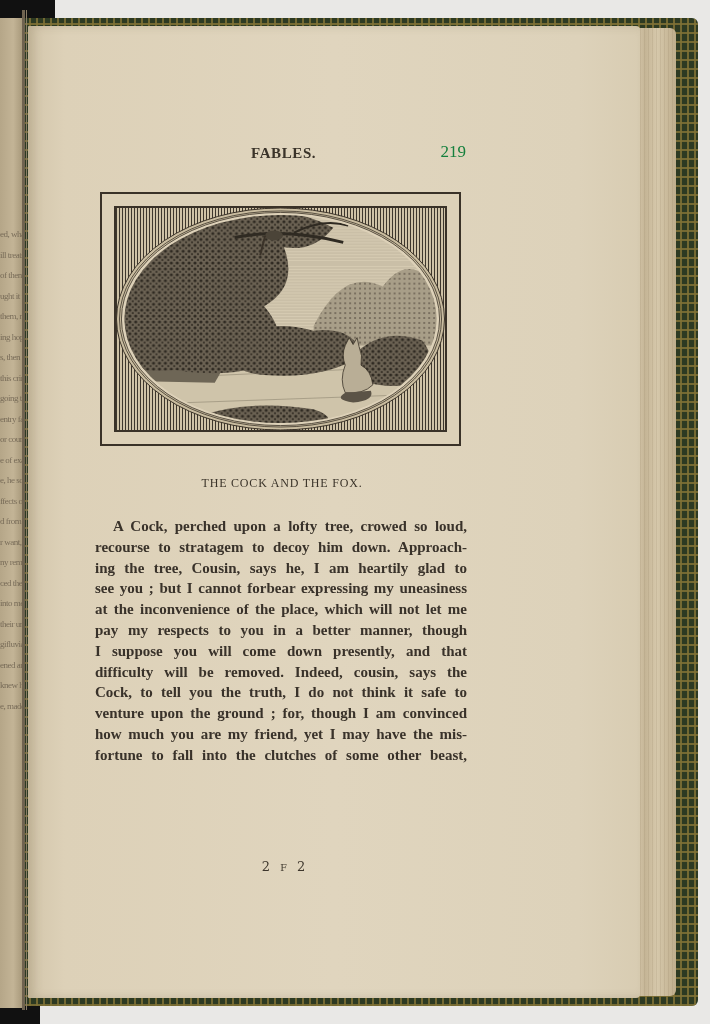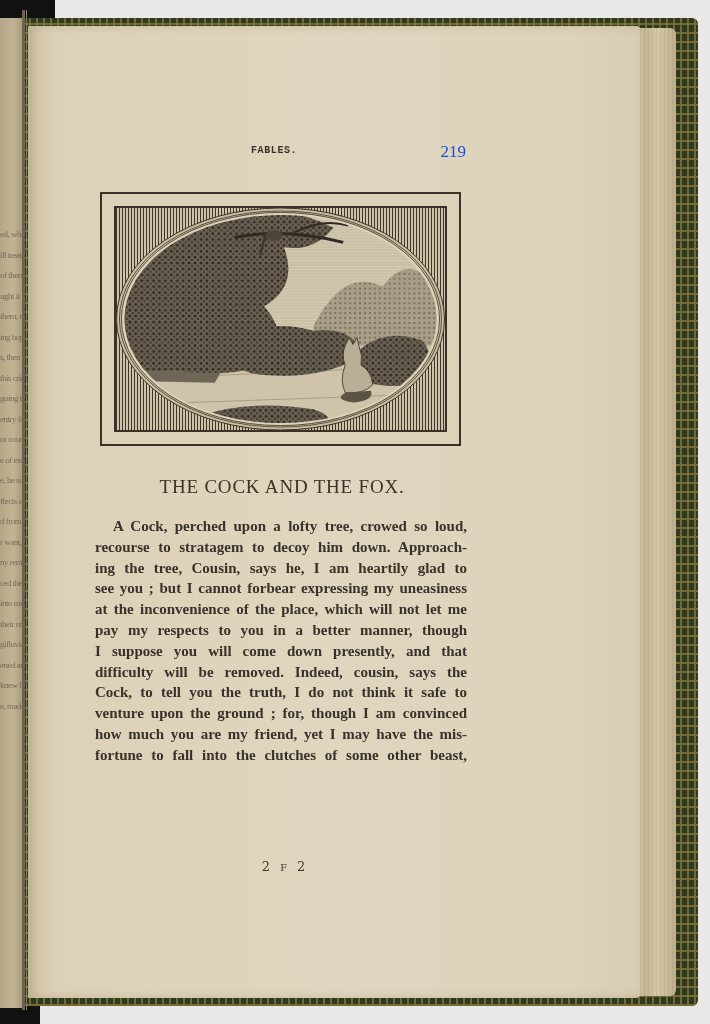--- a/index.html
+++ b/index.html
@@ -58,46 +58,46 @@
       position: absolute; left: 0; top: 206px; width: 22px;
       font-size: 9px; line-height: 20.5px; color: #5a4f40; opacity: 0.7;
       text-align: right; white-space: nowrap; letter-spacing: -0.5px;
     }
     .left-text div { overflow: hidden; }
 
     
     .running-head { position: absolute; left: 230px; top: 143px; width: 236px; height: 20px; }
     .rh-title {
       position: absolute; left: 21px; top: 2px;
-      font-size: 10px; font-weight: bold; letter-spacing: 0.6px; color: #3b342a;
-      font-family: Liberation Mono, monospace;
+      font-size: 15px; font-weight: bold; letter-spacing: 0.6px; color: #3b342a;
+      font-family: Liberation Serif, serif;
     }
     .rh-page {
       position: absolute; right: 0; top: -1px;
-      font-size: 17px; color: #1d4ed8;
+      font-size: 17px; color: #15803d;
     }
 
     
     .woodcut {
       position: absolute; left: 100px; top: 192px; width: 361px; height: 254px;
       border: 2px solid #3a3228; box-sizing: border-box;
       background: #ddd1b8;
     }
     .woodcut-inner {
       position: absolute; left: 12px; top: 12px; right: 12px; bottom: 12px;
       border: 2px solid #3a3228;
       background:
         repeating-linear-gradient(90deg, #3d362c 0 1px, #cfc2a6 1px 3px);
     }
     .woodcut-inner svg { position: absolute; left: 0; top: 0; width: 100%; height: 100%; }
 
     
     .fable-title {
       position: absolute; left: 96px; top: 476px; width: 372px;
-      text-align: center; font-size: 19px; letter-spacing: 0.8px; color: #3a3329;
+      text-align: center; font-size: 12px; letter-spacing: 0.8px; color: #3a3329;
     }
 
     
     .body-text {
       position: absolute; left: 95px; top: 516px; width: 372px;
       font-size: 15px; line-height: 20.8px; color: #39322a;
     }
     .body-text .line {
       display: block; text-align: justify; text-align-last: justify;
       white-space: nowrap; height: 20.8px; font-weight: bold;

